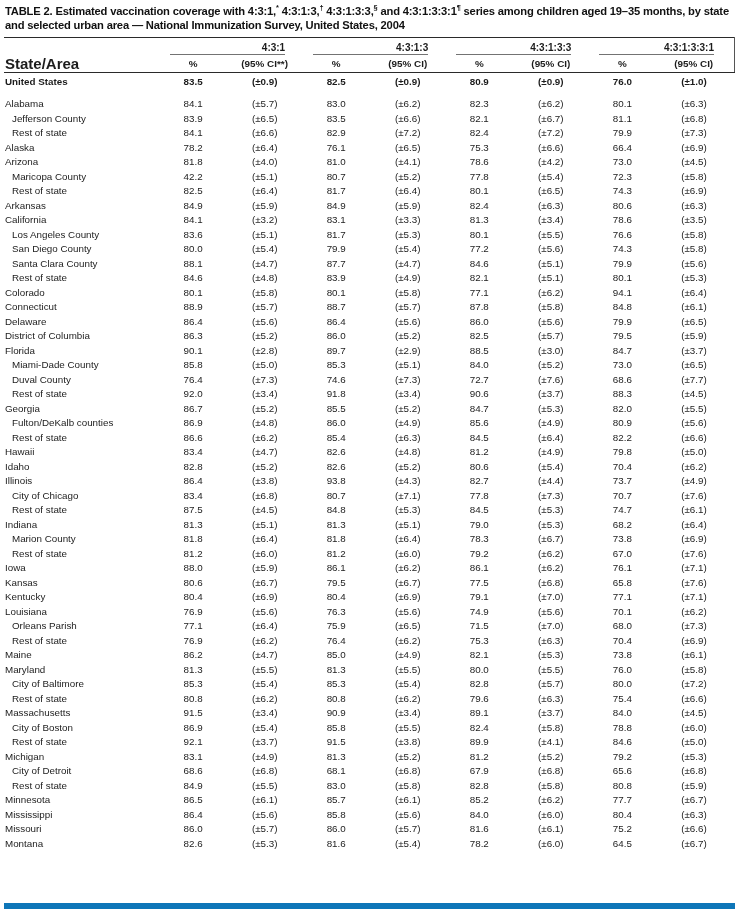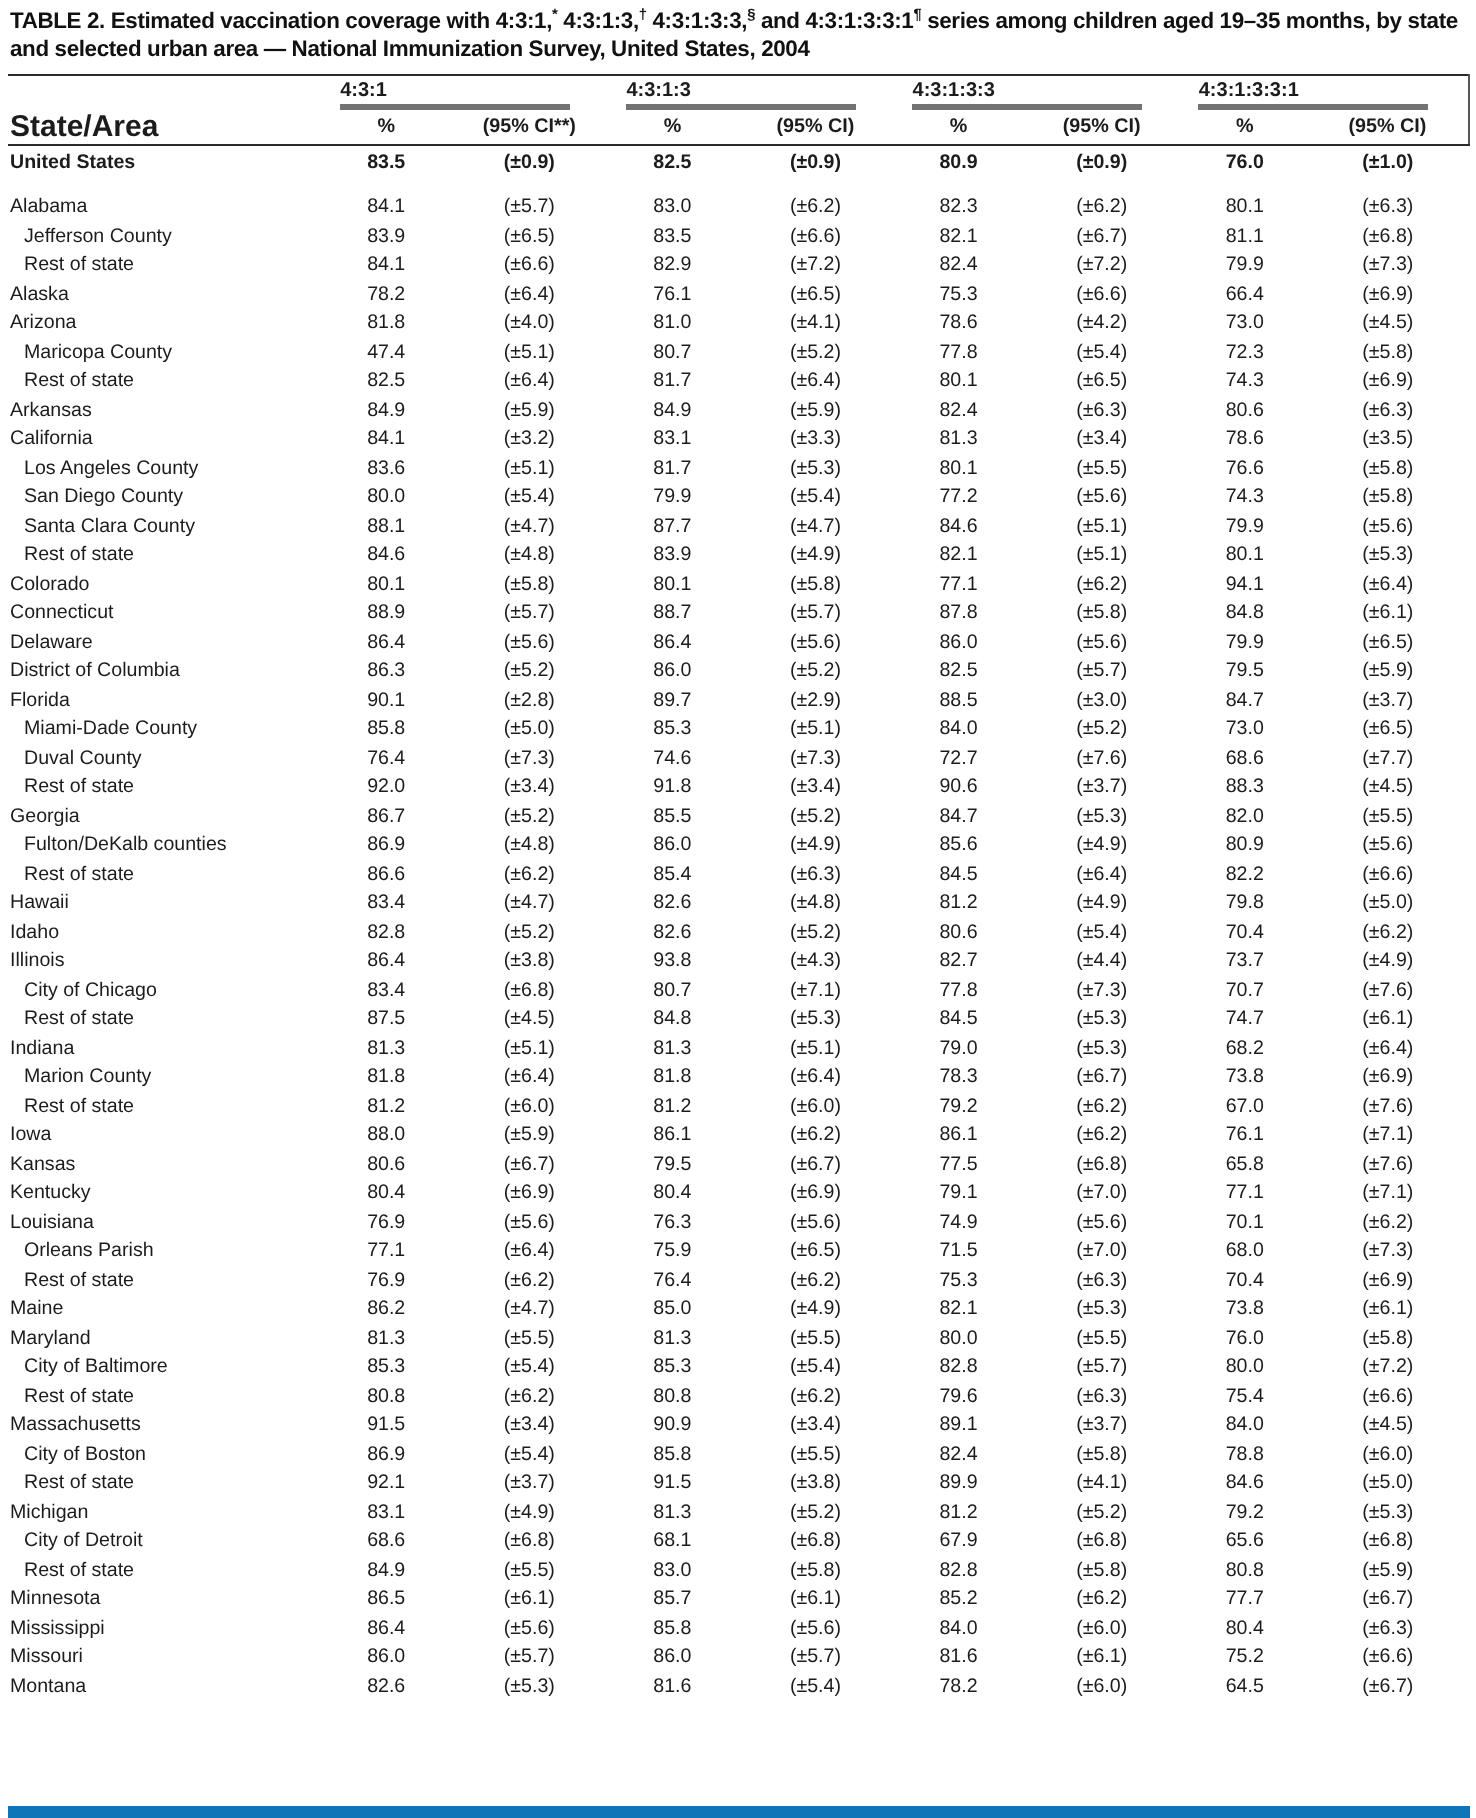--- a/index.html
+++ b/index.html
@@ -35,22 +35,22 @@
   thead th { padding: 0; font-size: 9.9px; color: #1c1c1c; }
   tr.group-row th {
     border-top: 1.5px solid #2a2a2a;
     height: 17px;
     vertical-align: bottom;
   }
   tr.group-row th.rt, tr.sub-row th.rt { border-right: 1.2px solid #555; }
   .grp-label {
     font-weight: bold;
     font-size: 10px;
-    text-align: left;
-    border-bottom: 3px solid #737373;
+    text-align: right;
+    border-bottom: 1px solid #737373;
     margin: 0 20px 0 8px;
     padding-bottom: 1px;
   }
   tr.sub-row th {
     border-bottom: 1.5px solid #2a2a2a;
     height: 15px;
     vertical-align: middle;
     font-weight: bold;
   }
   tr.sub-row th.state-col { text-align: left; padding-left: 1px; font-size: 15px; }
@@ -185,21 +185,21 @@
           <td class="ci">(±4.0)</td>
           <td class="pct">81.0</td>
           <td class="ci">(±4.1)</td>
           <td class="pct">78.6</td>
           <td class="ci">(±4.2)</td>
           <td class="pct">73.0</td>
           <td class="ci">(±4.5)</td>
         </tr>
         <tr>
           <td class="area indent">Maricopa County</td>
-          <td class="pct">47.4</td>
+          <td class="pct">42.2</td>
           <td class="ci">(±5.1)</td>
           <td class="pct">80.7</td>
           <td class="ci">(±5.2)</td>
           <td class="pct">77.8</td>
           <td class="ci">(±5.4)</td>
           <td class="pct">72.3</td>
           <td class="ci">(±5.8)</td>
         </tr>
         <tr>
           <td class="area indent">Rest of state</td>

